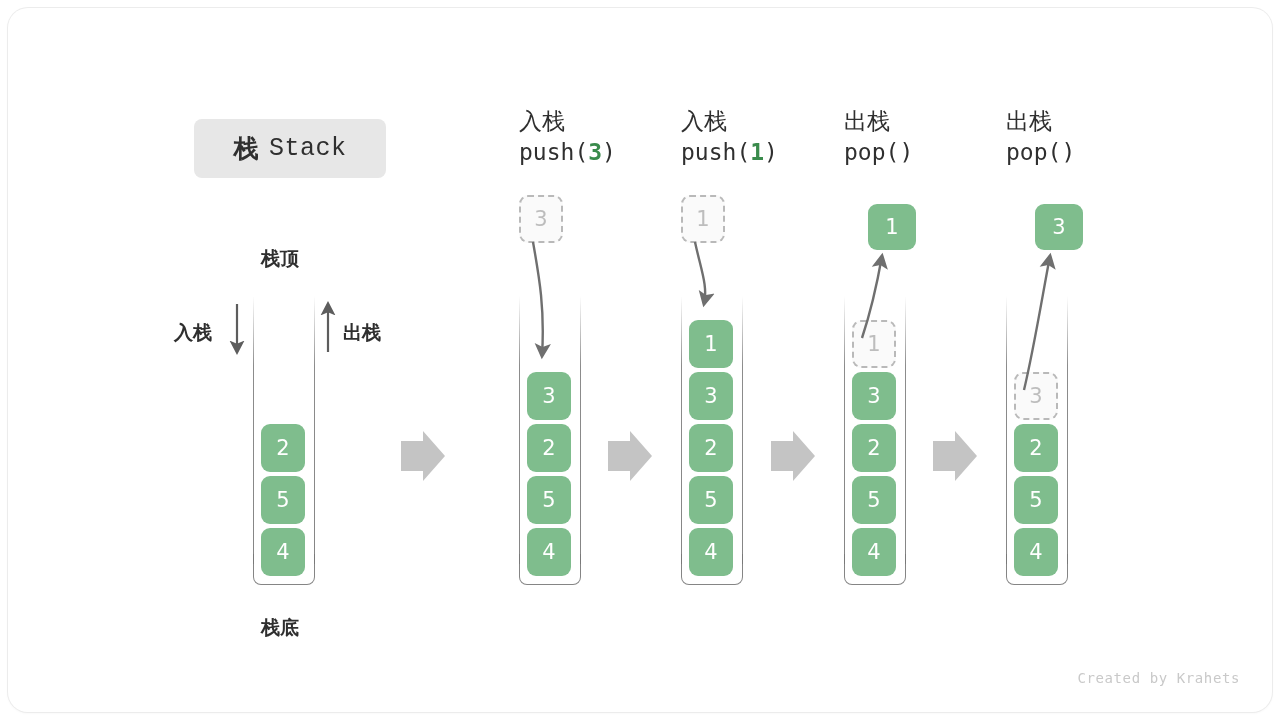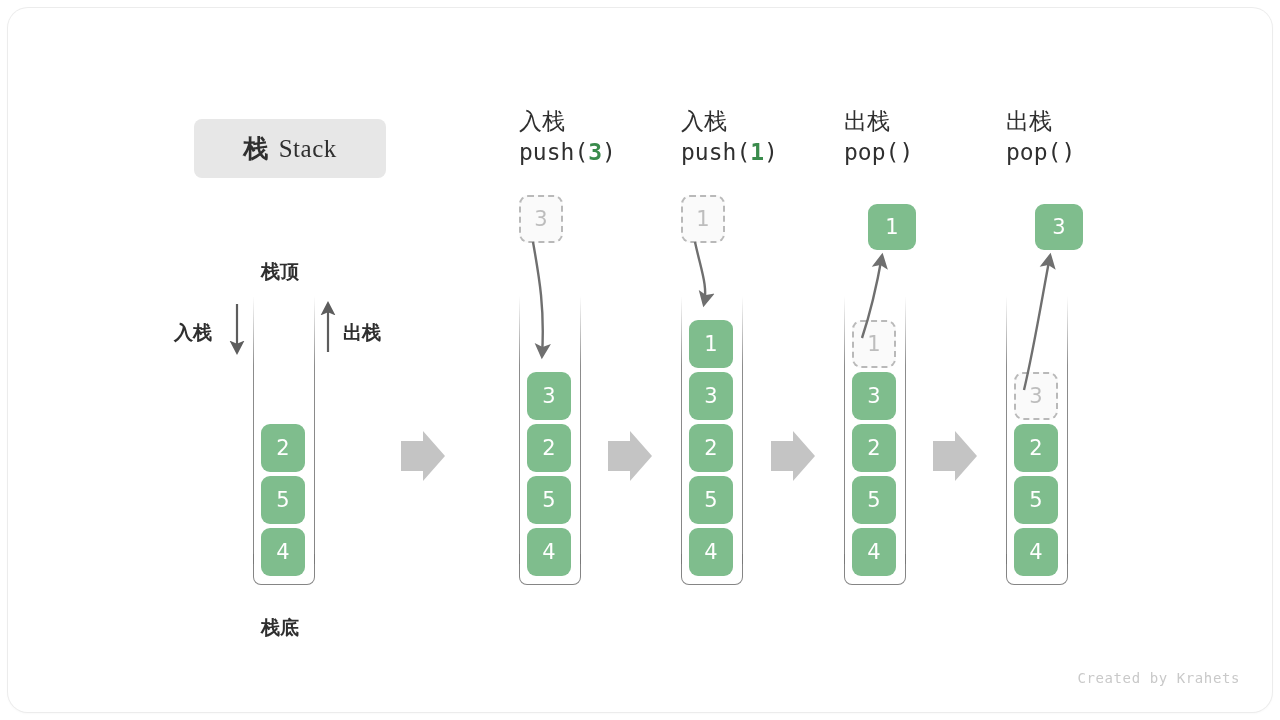--- a/index.html
+++ b/index.html
@@ -50,21 +50,21 @@
   .title-badge .t-cjk {
     font-size: 25px;
     font-weight: bold;
     color: #2f2f2f;
     font-family: "DejaVu Sans", "Liberation Sans", sans-serif;
   }
   .title-badge .t-en {
     font-size: 25px;
     color: #2f2f2f;
     margin-left: 10px;
-    font-family: Liberation Serif, serif;
+    font-family: Liberation Mono, monospace;
   }
 
   
   .cjk-label {
     position: absolute;
     font-family: "DejaVu Sans", "Liberation Sans", sans-serif;
     font-weight: bold;
     font-size: 19px;
     color: #2f2f2f;
     white-space: nowrap;
@@ -185,21 +185,21 @@
 <body>
 
 <div id="canvas">
   <div class="card">
 
     <div class="title-badge">
       <span class="t-cjk">栈</span>
       <span class="t-en">Stack</span>
     </div>
 
-    <div class="cjk-label" style="left:253px; top:251px;">栈顶</div>
+    <div class="cjk-label" style="left:253px; top:238px;">栈顶</div>
     <div class="cjk-label" style="left:253px; top:607px;">栈底</div>
     <div class="cjk-label" style="left:166px; top:312px;">入栈</div>
     <div class="cjk-label" style="left:335px; top:312px;">出栈</div>
 
     <div class="stage-caption" style="left:511px; top:98px;">
       <span class="cap-cjk">入栈</span>
       <span class="cap-code"><span>push(</span><span class="arg">3</span><span>)</span></span>
     </div>
 
     <div class="stage-caption" style="left:673px; top:98px;">

